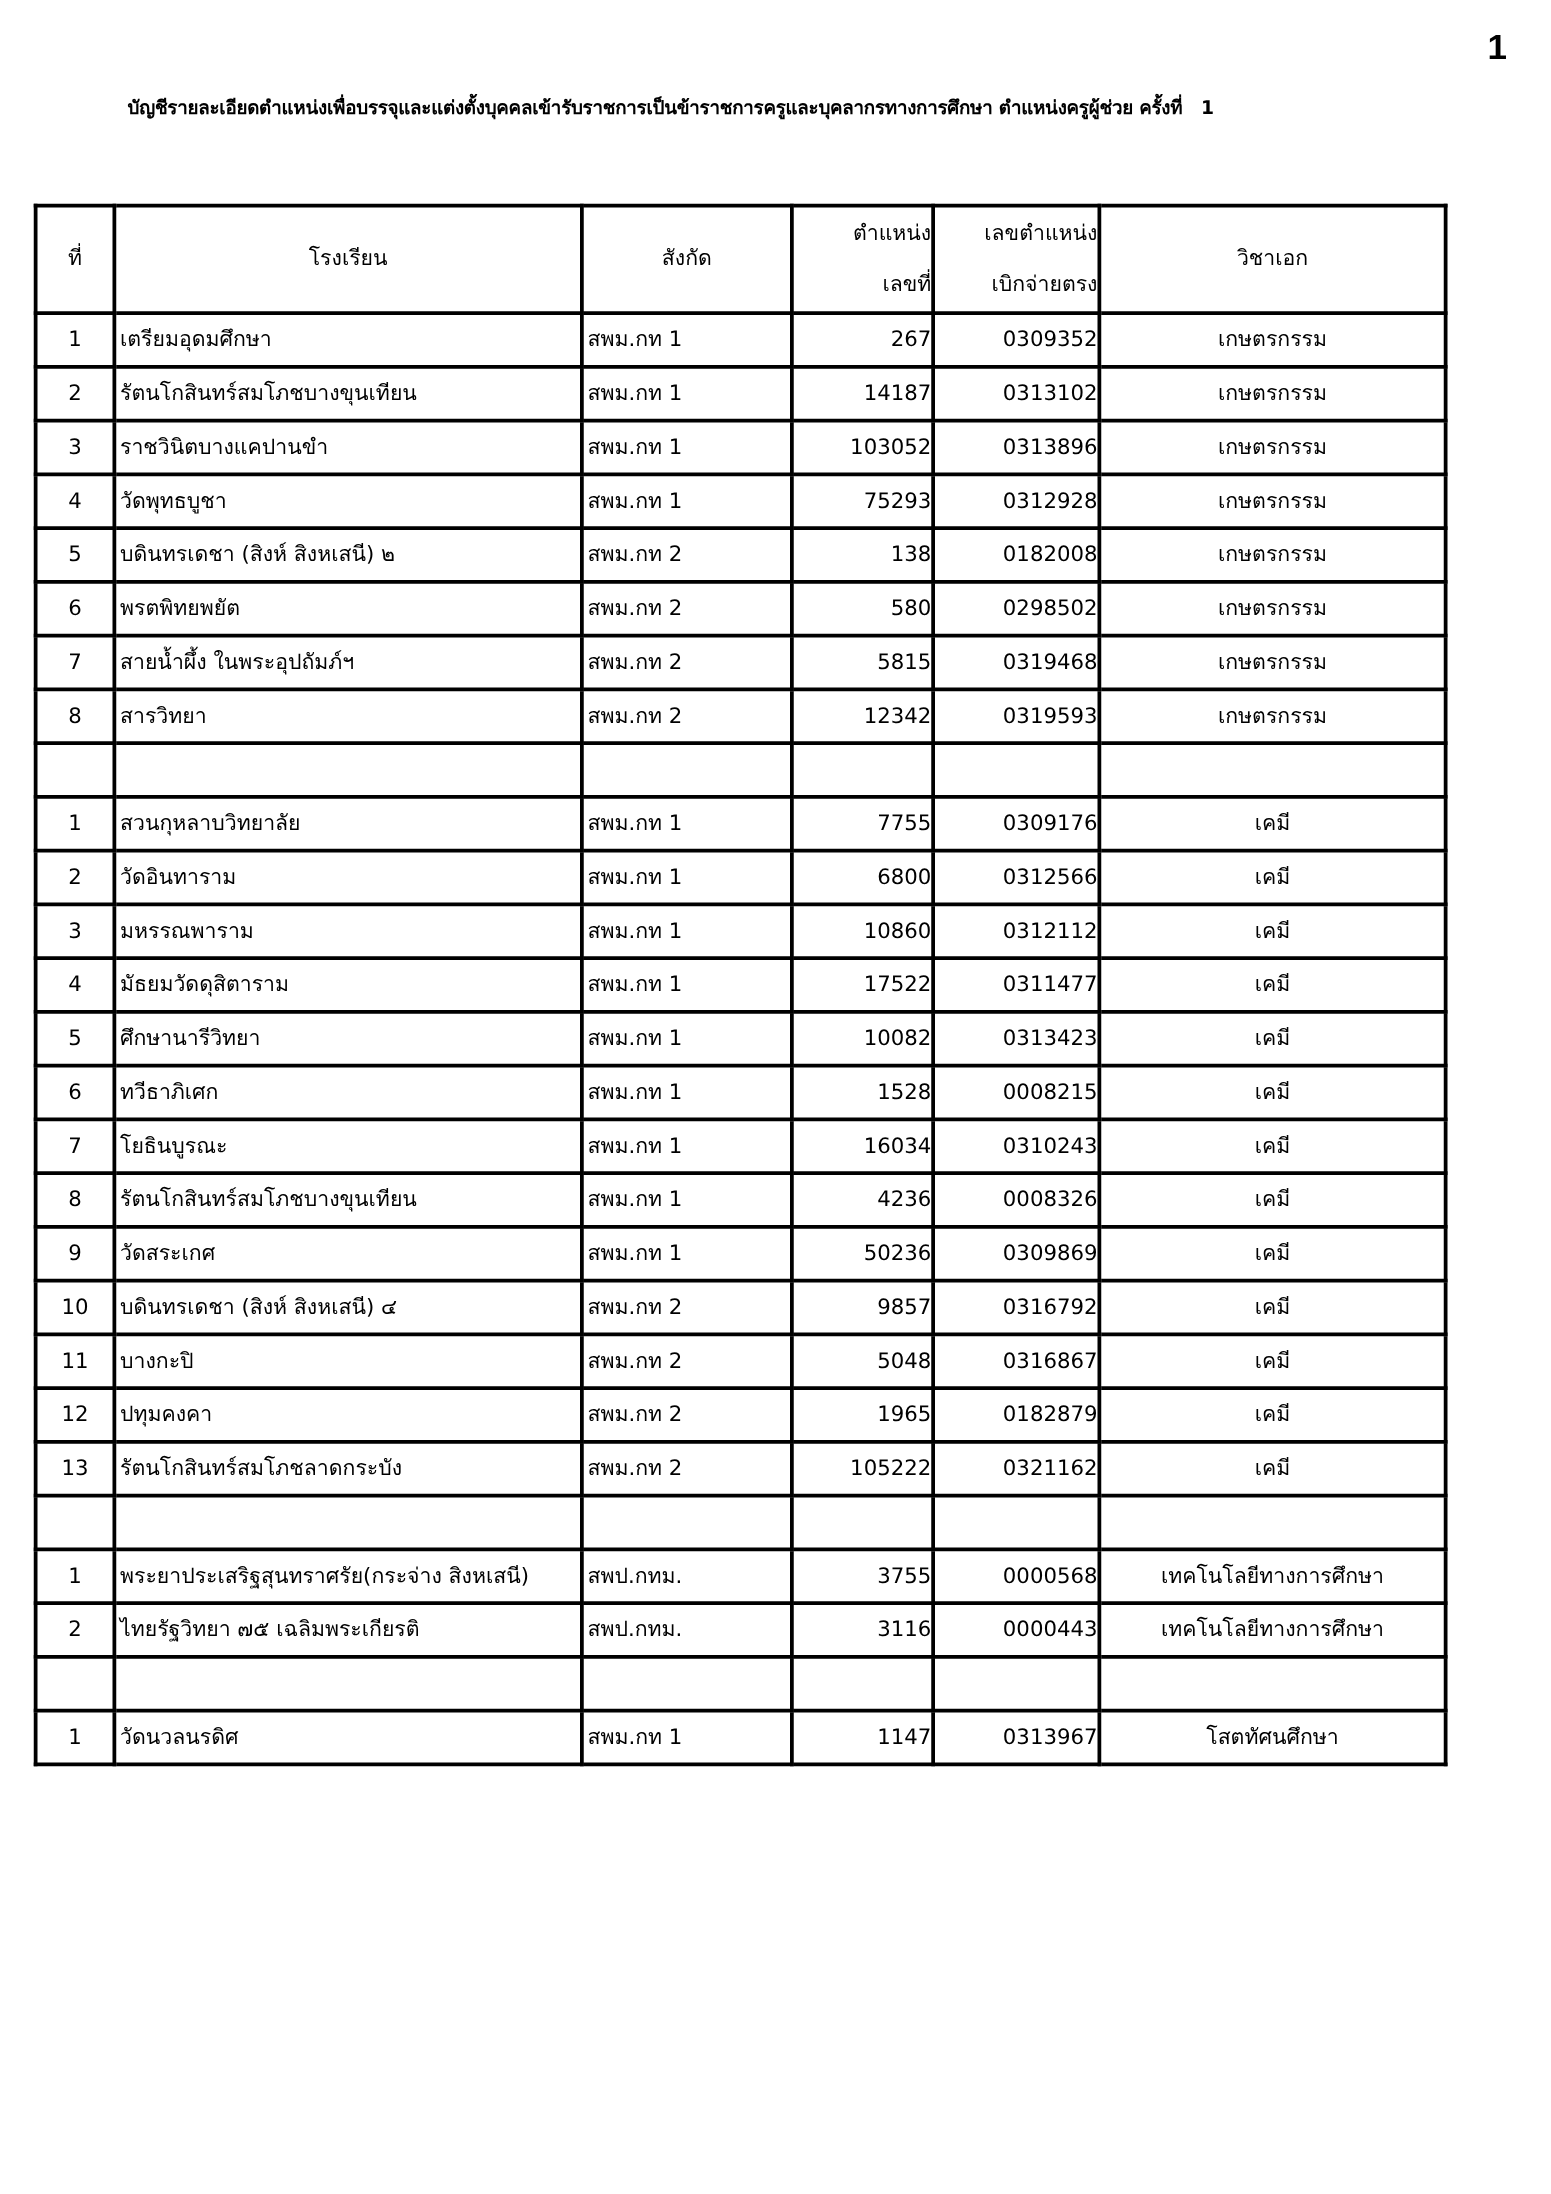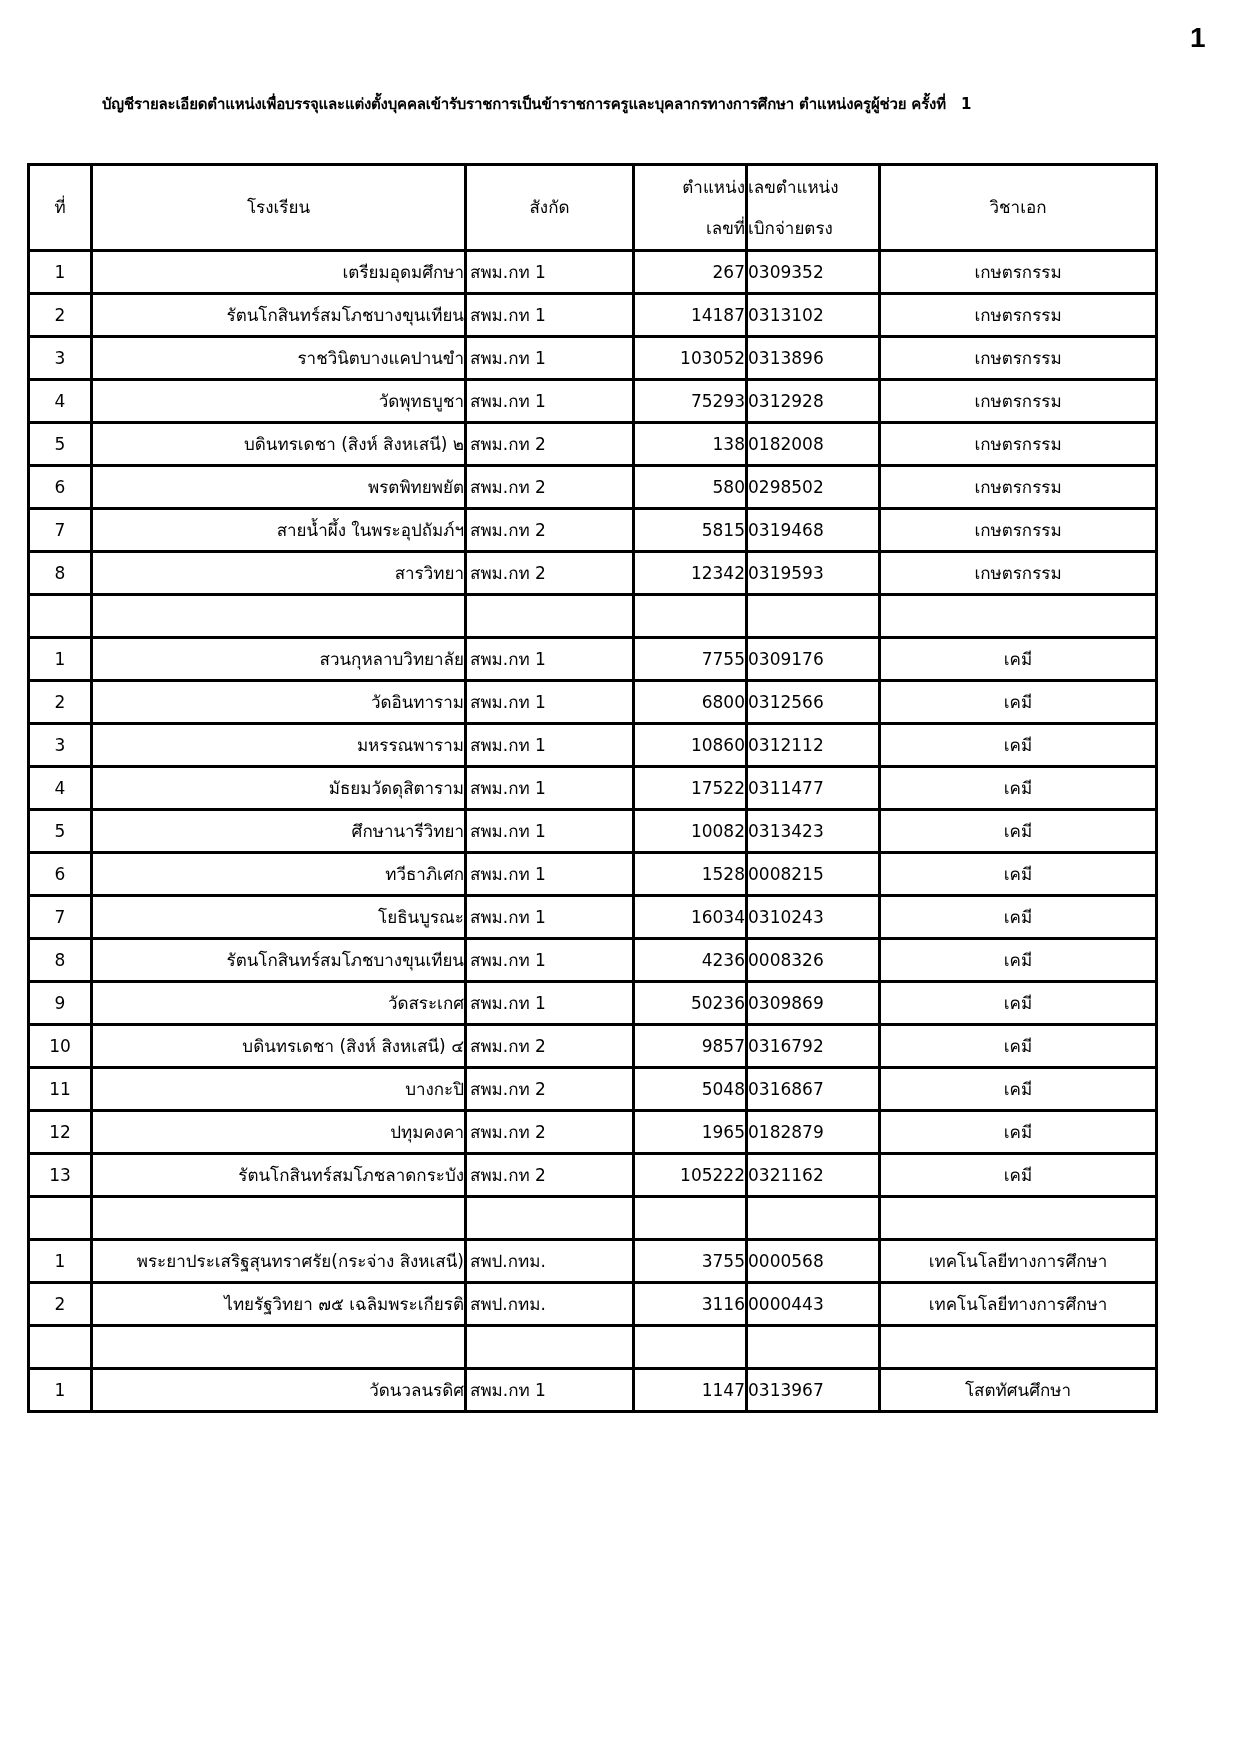--- a/index.html
+++ b/index.html
@@ -6,40 +6,40 @@
   body {
     width: 1241px; height: 1755px; position: relative; overflow: hidden;
     font-family: "DejaVu Sans", "Liberation Sans", sans-serif; color: #000;
   }
   .page-number {
     position: absolute; top: 22px; left: 1190px;
     font-family: "Liberation Sans", "DejaVu Sans", sans-serif;
     font-weight: bold; font-size: 28px;
   }
   .doc-title {
-    position: absolute; top: 92px; left: 102px; width: 1000px;
+    position: absolute; top: 74px; left: 102px; width: 1000px;
     font-weight: bold; font-size: 15px; white-space: nowrap; letter-spacing: -0.2px;
   }
   .doc-title .round { margin-left: 10px; }
   table.positions {
     position: absolute; top: 163px; left: 27px;
     width: 1131px; border-collapse: collapse; table-layout: fixed;
     font-size: 17px;
   }
   table.positions th, table.positions td {
     border: 3px solid #000; padding: 0; height: 40px; line-height: 40px;
     white-space: nowrap; overflow: hidden;
   }
   table.positions th { font-weight: normal; height: 83px; line-height: 1; }
   table.positions th .two-line { display: block; line-height: 41px; }
   .c-no { width: 60px; text-align: center; }
-  .c-school { width: 371px; text-align: right; padding-left: 3px !important; }
+  .c-school { width: 371px; text-align: left; padding-left: 3px !important; }
   .c-area { width: 165px; text-align: left; padding-left: 3px !important; }
   .c-pos { width: 110px; text-align: right; }
-  .c-pay { width: 130px; text-align: left; }
+  .c-pay { width: 130px; text-align: right; }
   .c-major { text-align: center; }
   th.c-school, th.c-area { text-align: center; padding-left: 0 !important; }
   tr.blank td { height: 40px; }
 </style>
 </head>
 <body>
 
 <div class="page-number">1</div>
 
 <div class="doc-title">

